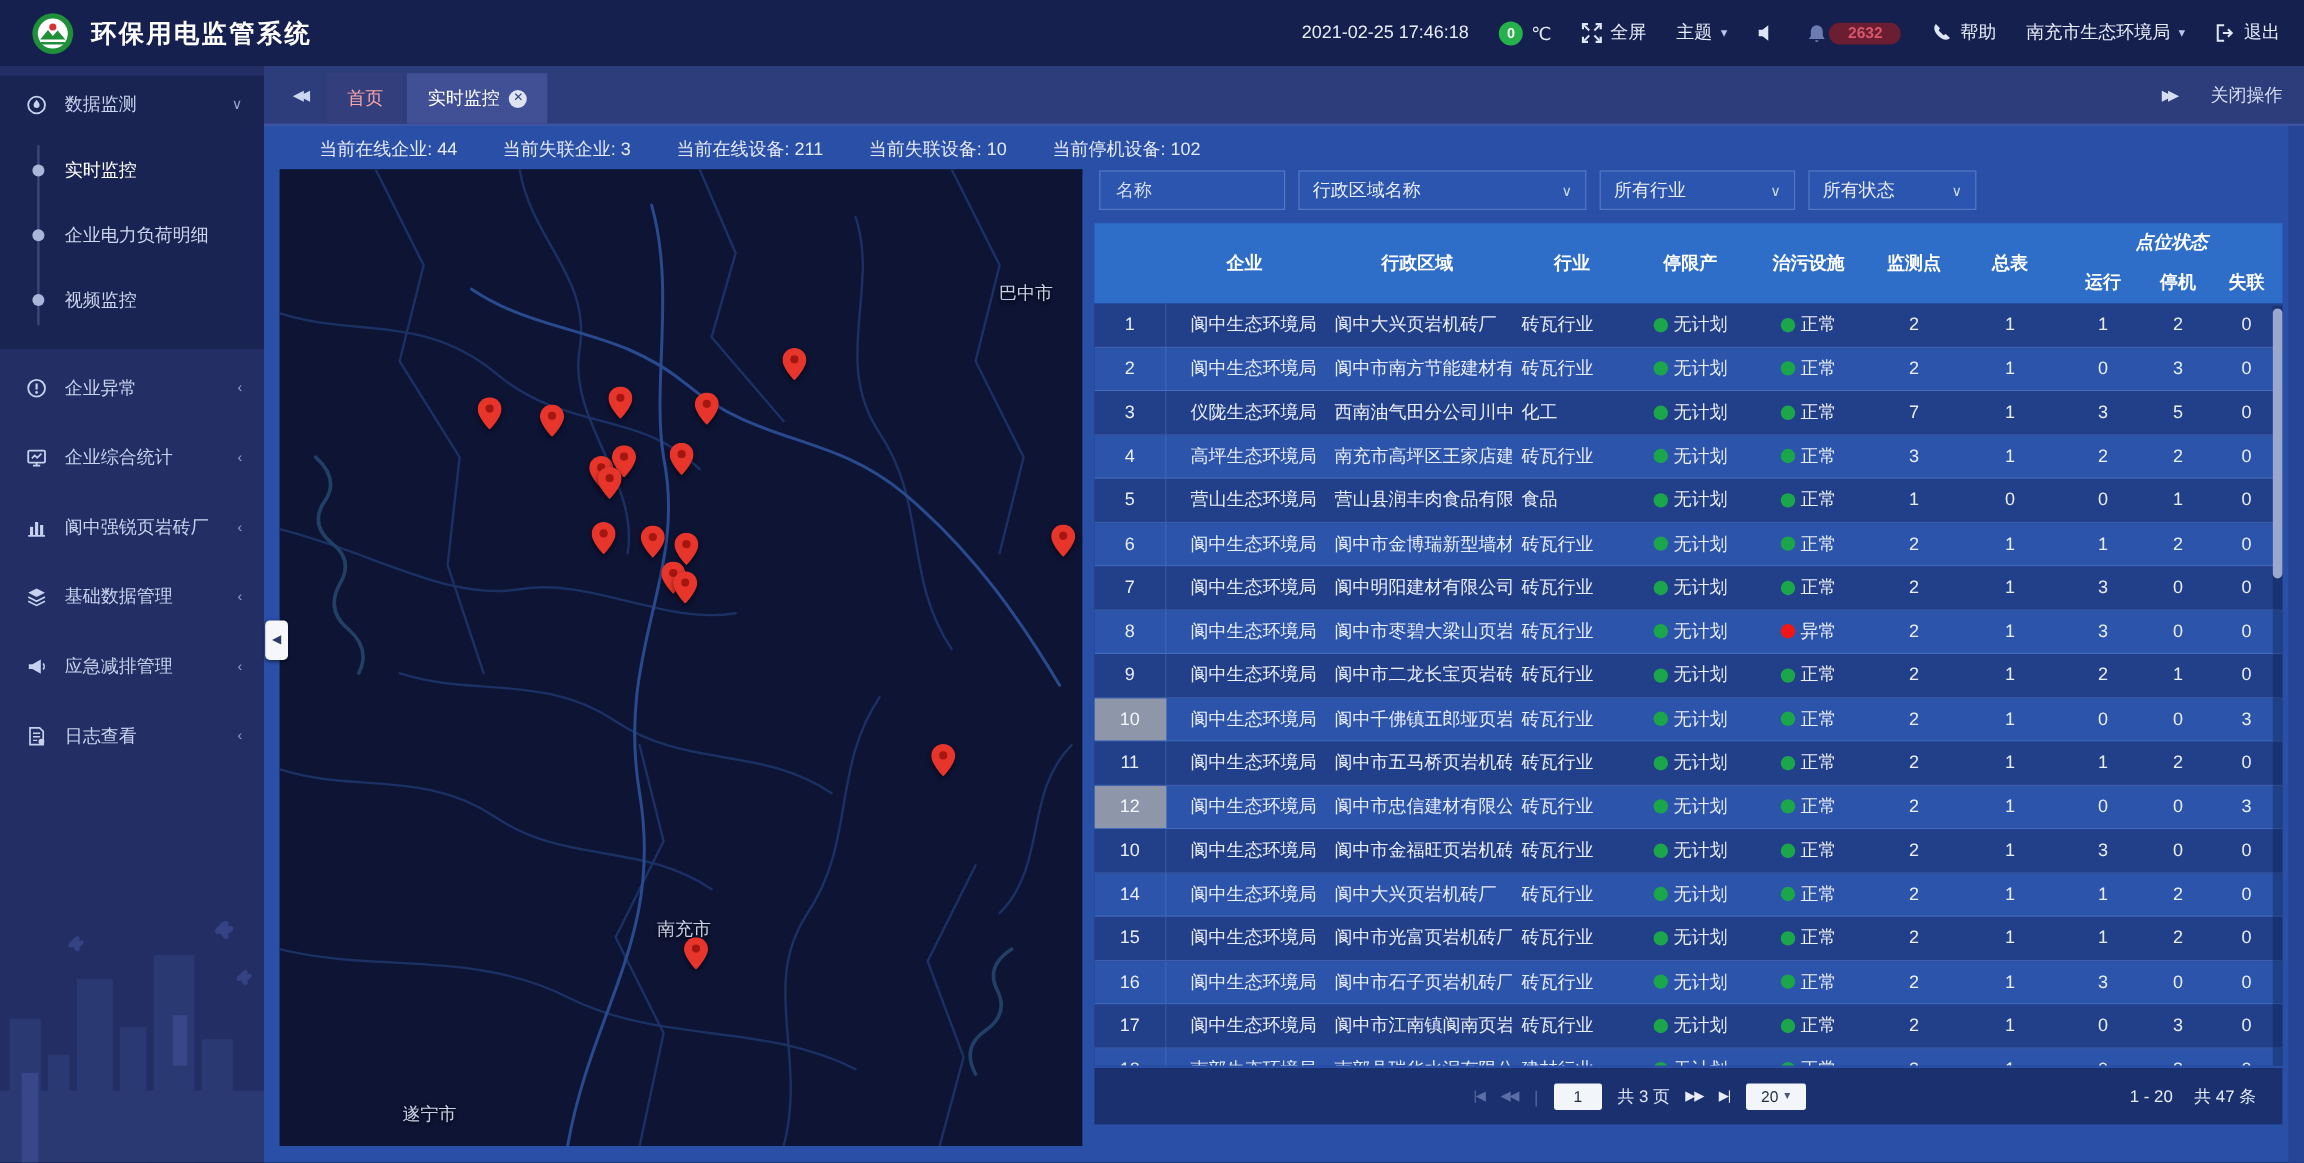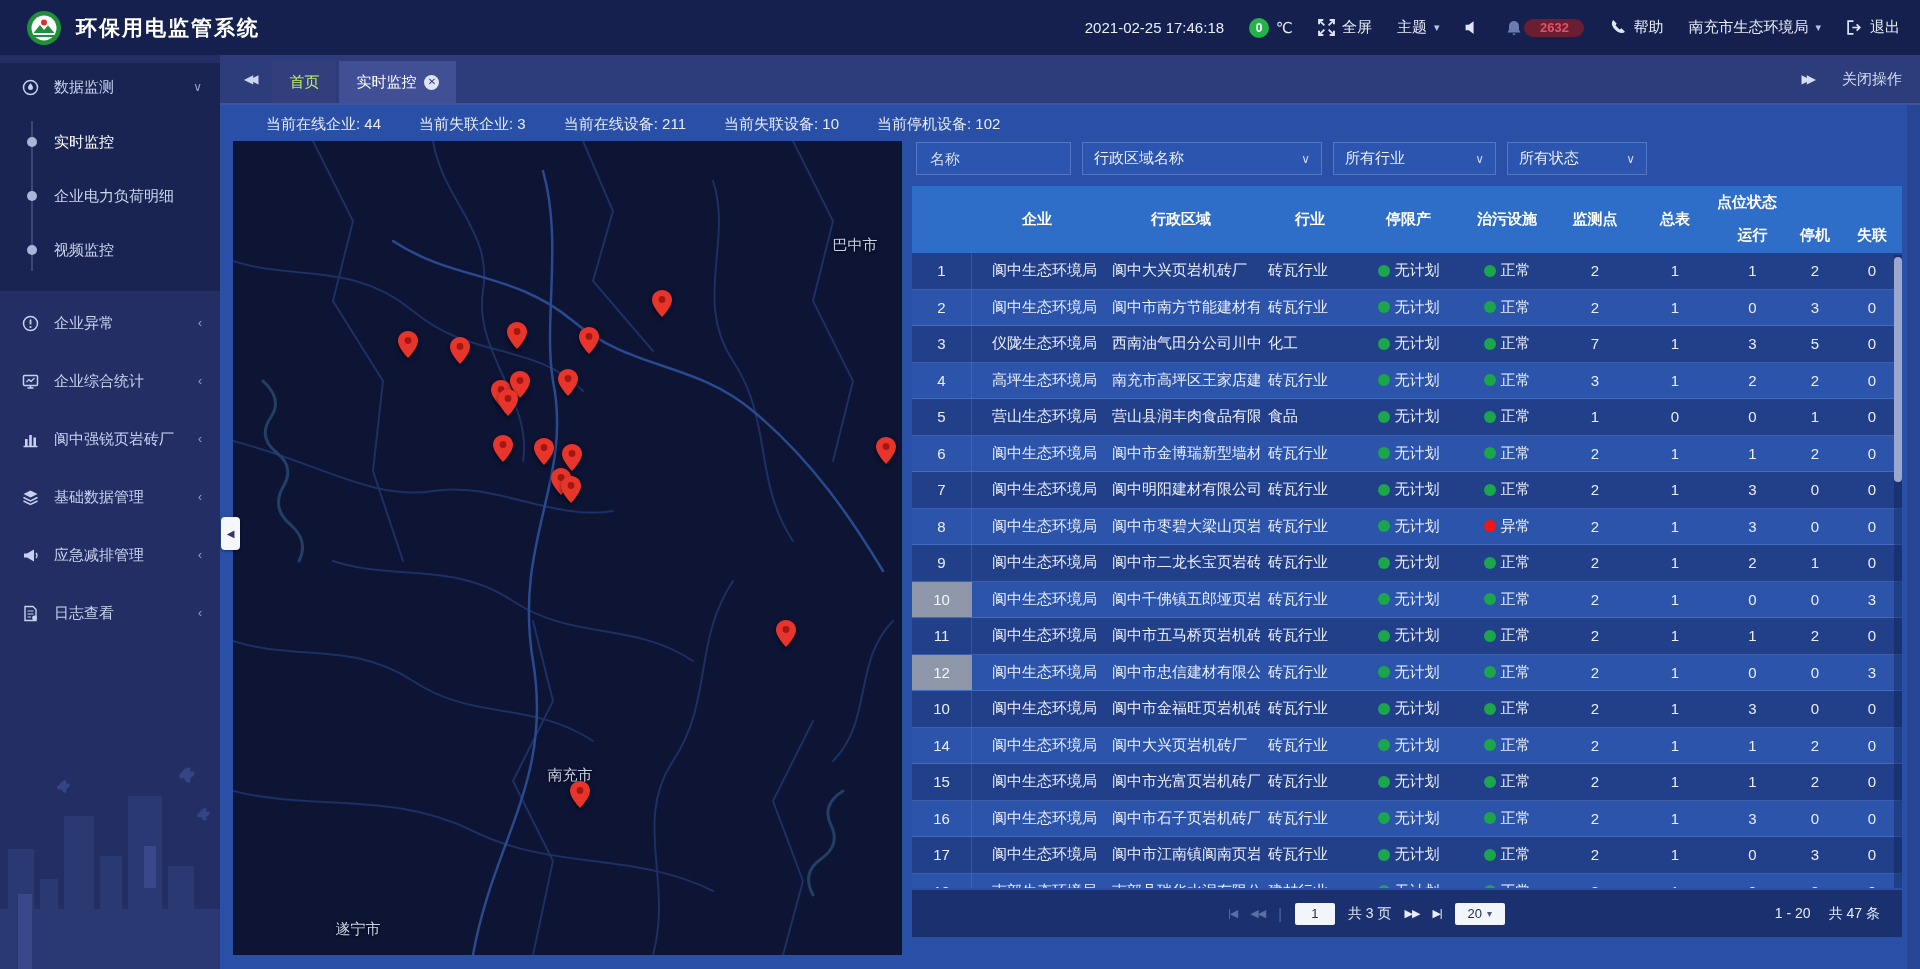--- a/index.html
+++ b/index.html
@@ -35,21 +35,21 @@
   .sub-row.active{color:#ffffff;}
   .sub-dot{position:absolute;left:27px;width:10px;height:10px;border-radius:50%;background:#aab6d8;}
   .sub-row span:last-child{position:absolute;left:54px;}
   .watermark{position:absolute;left:0;bottom:0;width:220px;height:215px;pointer-events:none;}
   
   .tabbar{position:absolute;left:220px;top:55px;right:0;height:50px;background:#2d3c7a;
           border-bottom:2px solid #3e54a3;box-sizing:border-box;display:flex;align-items:flex-end;z-index:5;}
   .tab-scroll{align-self:center;margin-left:24px;color:#cdd6ef;font-size:12px;letter-spacing:-4px;cursor:pointer;}
   .tabs-wrap{display:flex;margin-left:18px;}
   .tab{height:42px;padding:0 17px;display:flex;align-items:center;gap:8px;background:#333f7d;
-       color:#bef264;font-size:15px;margin-right:3px;cursor:pointer;}
+       color:#fca5a5;font-size:15px;margin-right:3px;cursor:pointer;}
   .tab.active{background:#414f95;color:#fff;}
   .tab-close{width:15px;height:15px;border-radius:50%;background:#dfe4f2;color:#2c3b79;font-size:10px;
              font-weight:bold;display:flex;align-items:center;justify-content:center;line-height:1;}
   .tab-ops{margin-left:auto;align-self:center;display:flex;align-items:center;gap:30px;
            padding-right:18px;color:#d6def2;font-size:15px;}
   .tab-ops .arr{font-size:12px;letter-spacing:-4px;cursor:pointer;}
   
   .content{position:absolute;left:220px;top:105px;right:0;bottom:0;background:#2a4fa6;}
   .right-strip{position:absolute;right:0;top:0;width:13px;bottom:0;background:#264595;}
   .stats-bar{position:absolute;left:46px;top:10px;display:flex;gap:38px;font-size:15px;color:#e6ebf8;}
@@ -73,21 +73,21 @@
   .f-status{left:1287px;width:140px;}
   .f-name input{background:transparent;border:none;outline:none;color:#e8edf8;font-size:15px;width:100%;
                 font-family:inherit;}
   .f-name input::placeholder{color:#d5ddf2;opacity:1;}
   
   .table{position:absolute;left:692px;top:81px;width:990px;}
   .grid{display:grid;grid-template-columns:60px 130px 158px 100px 97px 100px 76px 84px 71px 54px 60px;}
   .thead{height:67px;background:#2e6dc8;color:#fff;font-weight:bold;font-size:15px;position:relative;}
   .thead .cell{display:flex;align-items:center;justify-content:center;height:67px;}
   .status-group{position:absolute;right:0;top:0;width:185px;height:67px;}
-  .sg-title{position:absolute;top:7px;width:100%;text-align:left;}
+  .sg-title{position:absolute;top:7px;width:100%;text-align:center;font-style:italic;}
   .sg-cols{position:absolute;bottom:8px;width:100%;display:grid;grid-template-columns:71px 54px 60px;}
   .sg-cols span{text-align:center;}
   .tbody{height:635px;overflow:hidden;position:relative;background:#223f8a;}
   .row{height:36.5px;box-sizing:border-box;border-bottom:1px solid rgba(105,145,220,.40);
        font-size:15px;color:#e9eefb;cursor:pointer;}
   .row.odd{background:#223f8a;}
   .row.even{background:#2b54aa;}
   .cell{display:flex;align-items:center;height:100%;white-space:nowrap;}
   .ct{justify-content:center;}
   .idx{justify-content:center;border-right:1px solid rgba(130,160,225,.22);}

